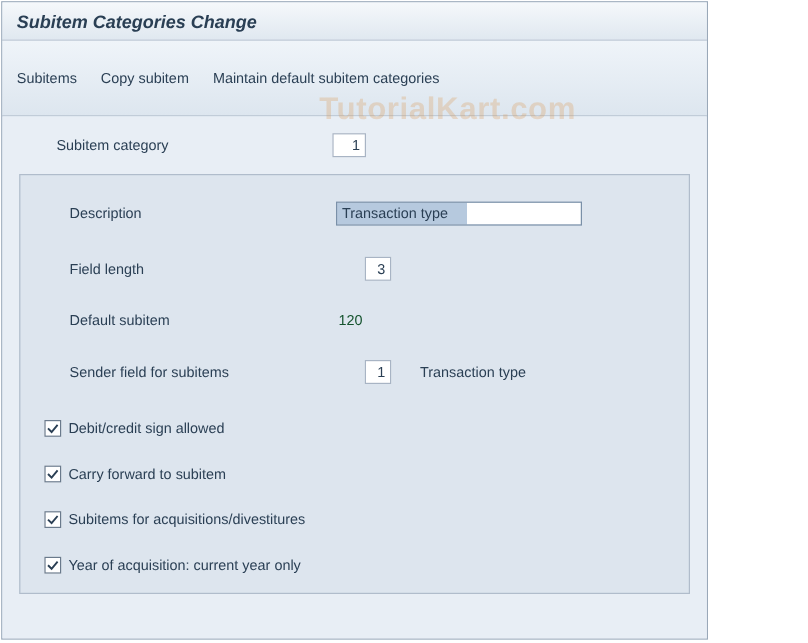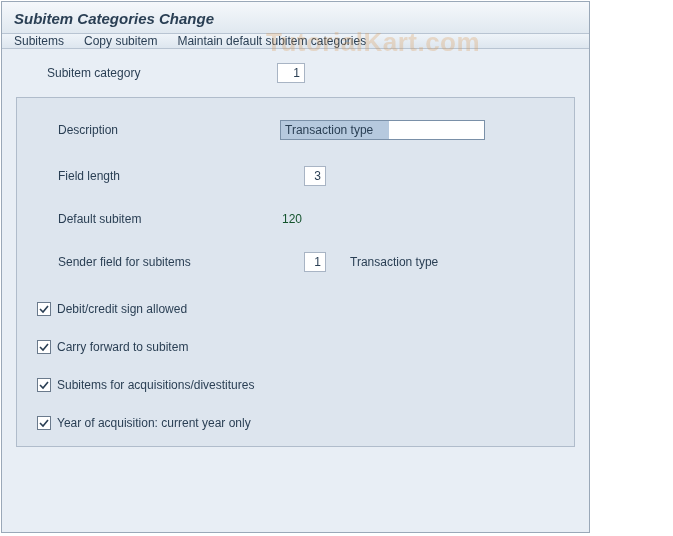--- a/index.html
+++ b/index.html
@@ -31,21 +31,21 @@
     }
     .title-text {
       font-weight: bold;
       font-style: italic;
       font-size: 15px;
       color: #2a3f54;
     }
     .toolbar {
       background: linear-gradient(to bottom, #eff4f9 0%, #dde6ef 100%);
       border-bottom: 1px solid #b8c4d2;
-      padding: 0 12px;
+      padding: 24px 12px;
       display: flex;
       gap: 20px;
     }
     .toolbar-item {
       color: #2a3f54;
       cursor: pointer;
     }
     .content {
       flex: 1;
       background: #e8eef5;

